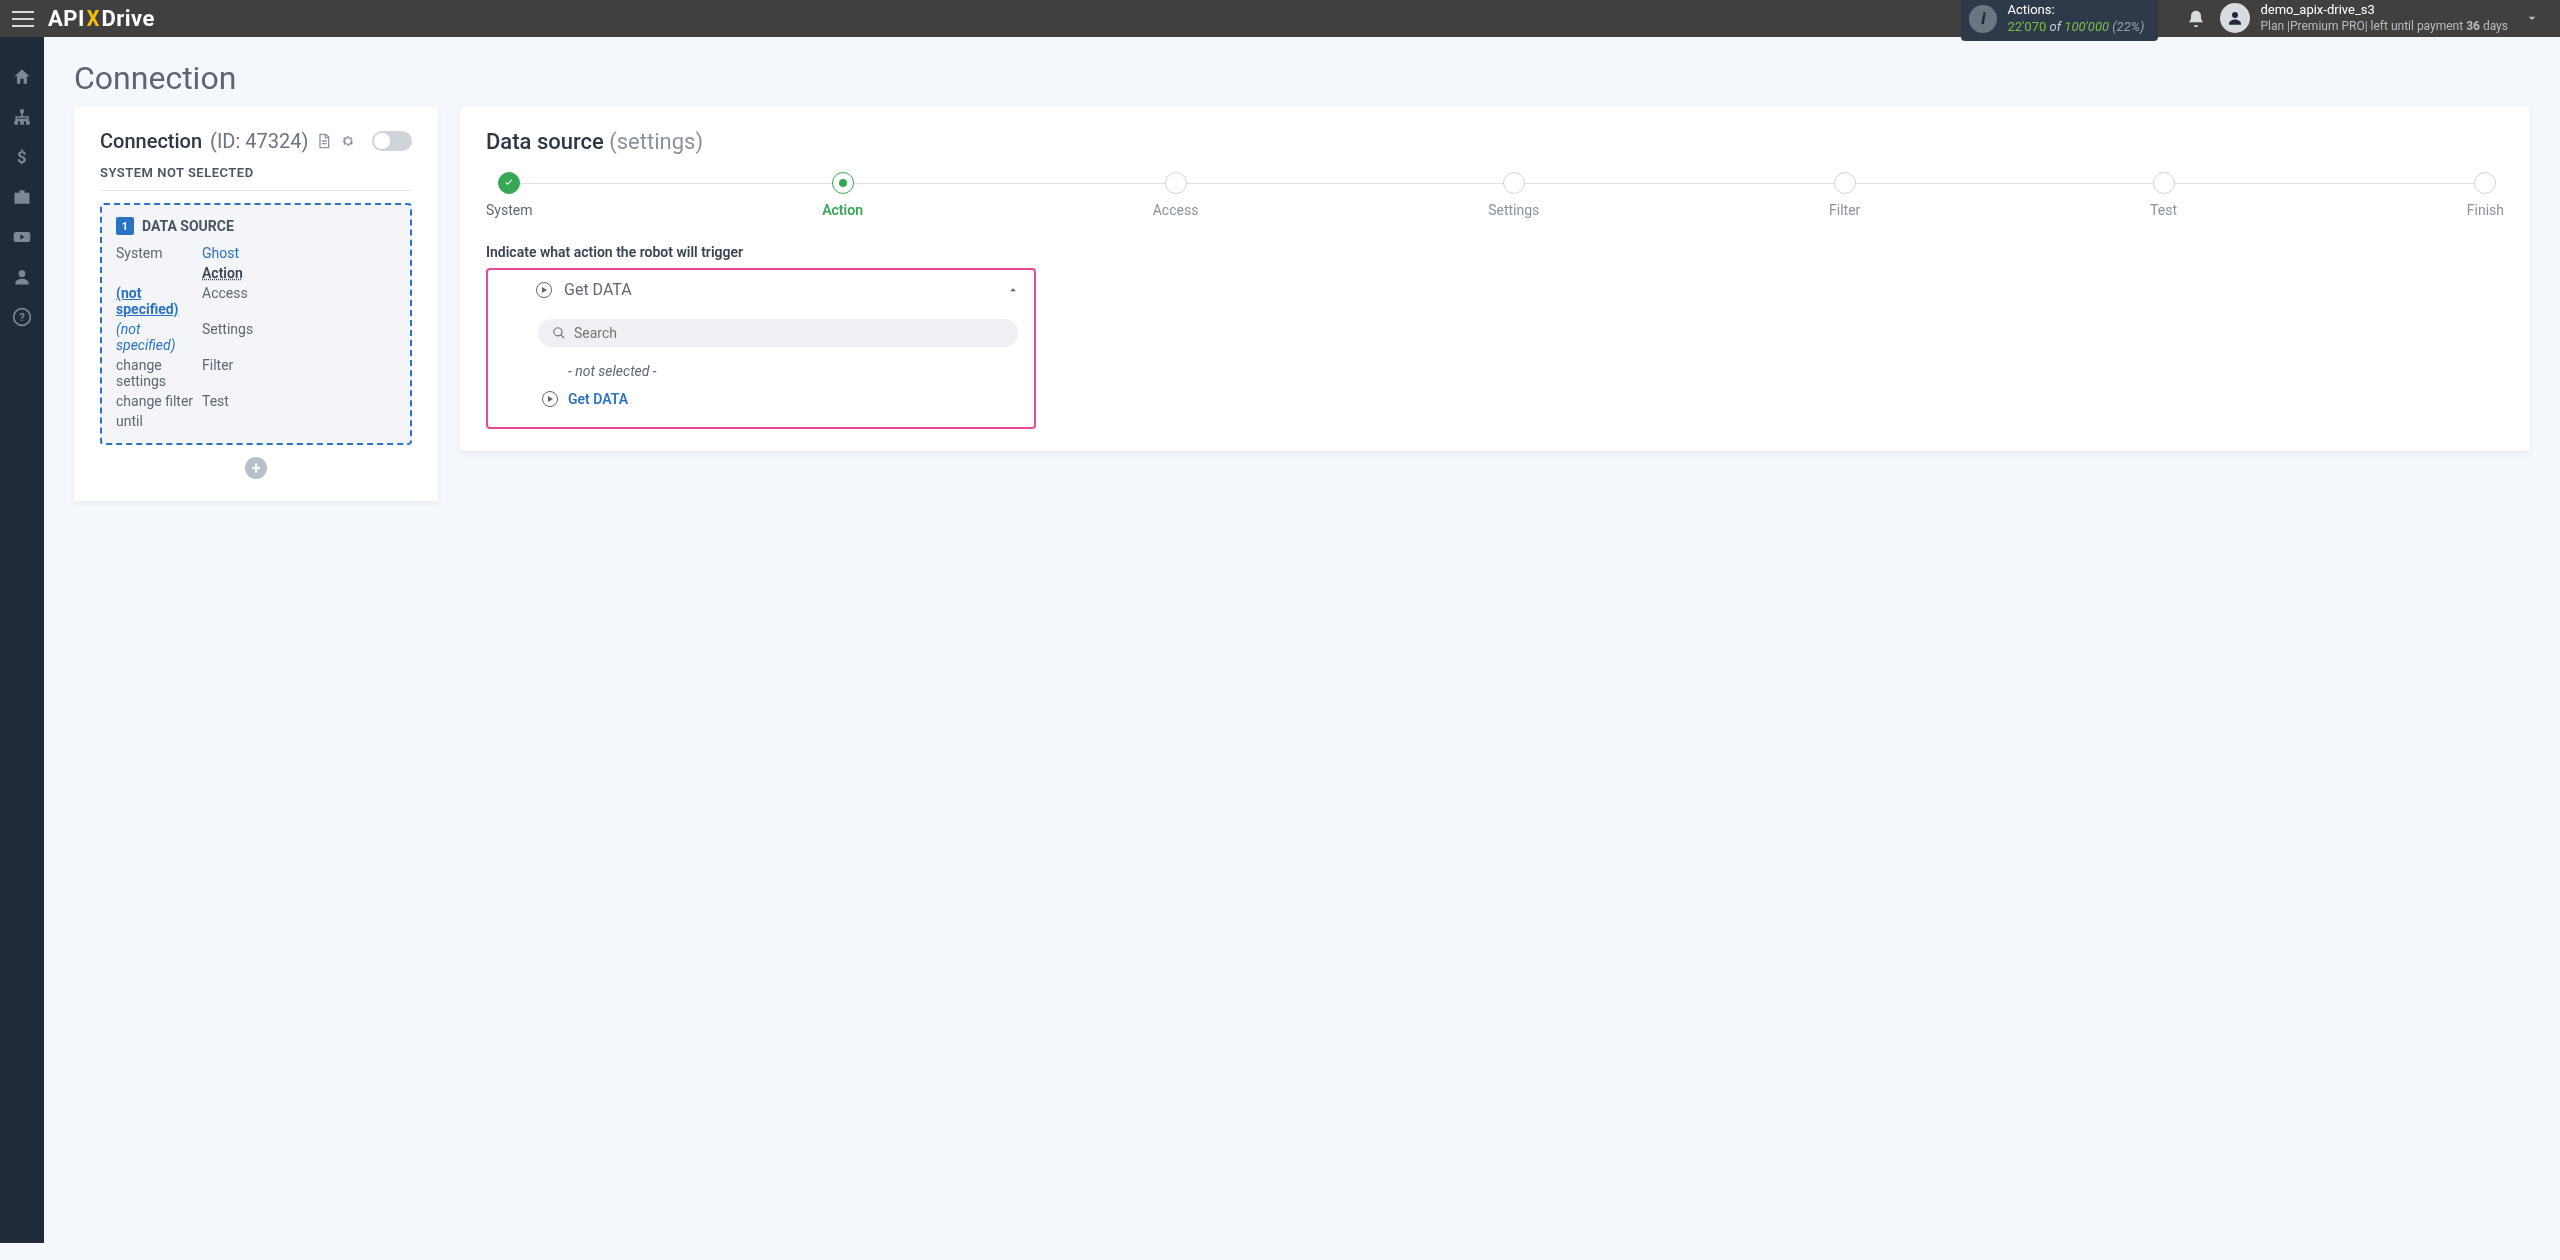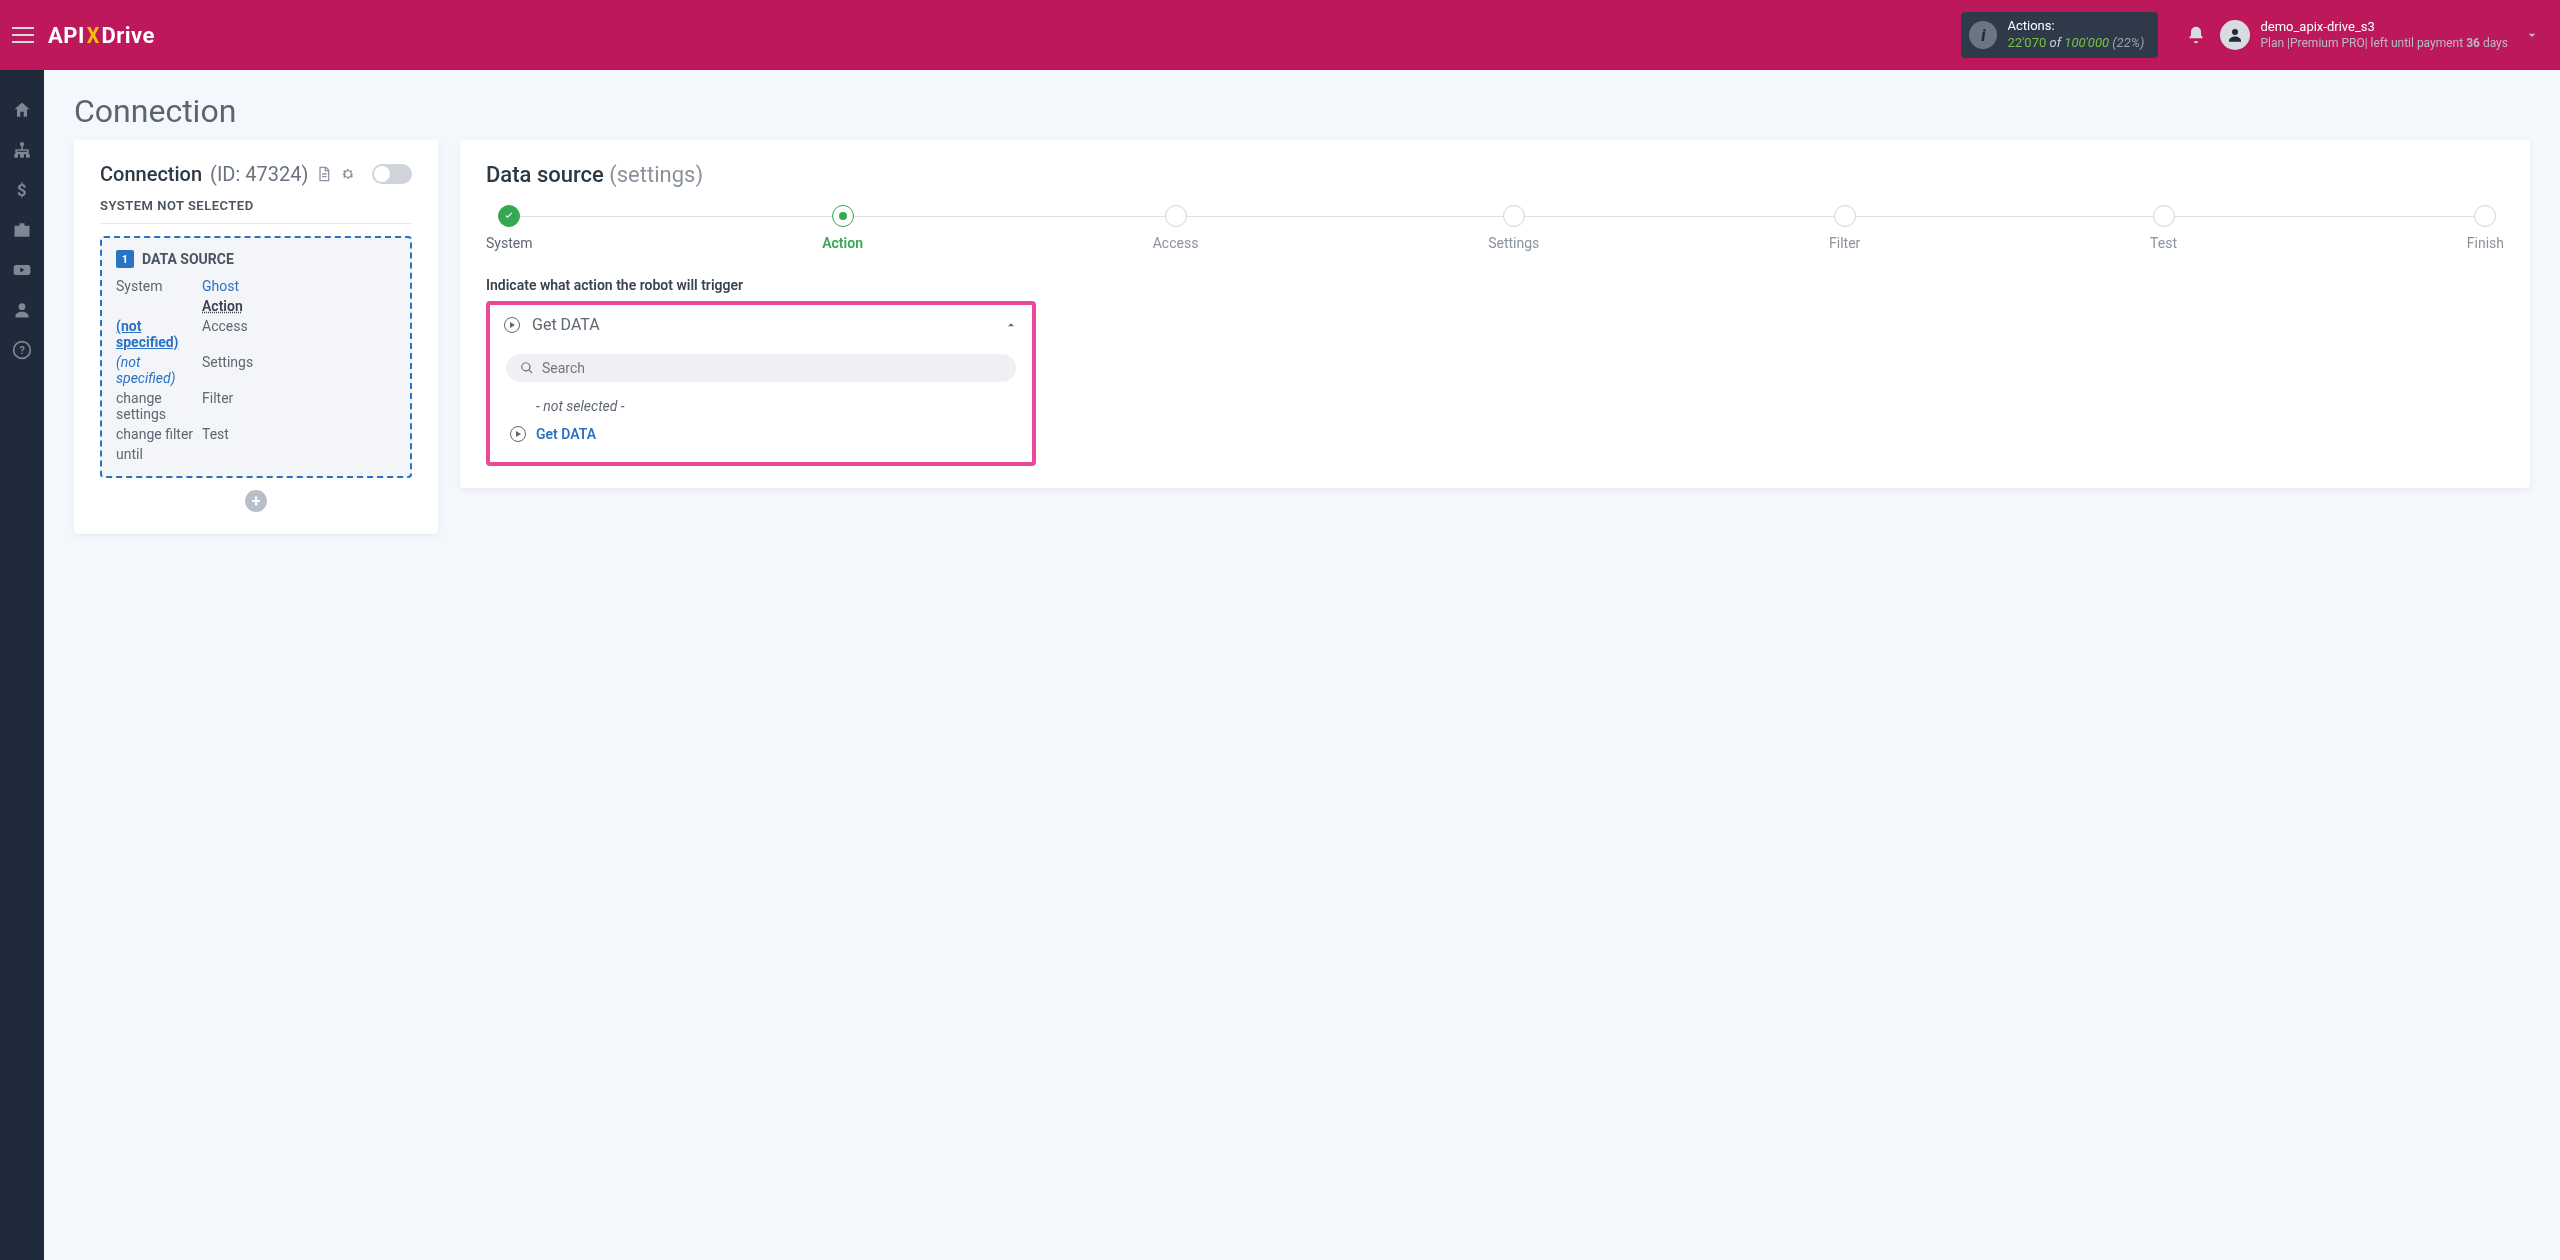--- a/index.html
+++ b/index.html
@@ -1,19 +1,19 @@
 <!DOCTYPE html>
 <html><head>
 <meta charset="utf-8">
 <style>
 * { margin: 0; padding: 0; box-sizing: border-box; font-family: -apple-system, BlinkMacSystemFont, "Segoe UI", Roboto, sans-serif; }
 body { background: #f4f7fc; color: #2c3e50; overflow-x: hidden; }
 
 
-.header { height: 70px; background: #be185d; display: flex; align-items: center; padding: 0 12px; color: #fff; }
+.header { height: 37px; background: #404040; display: flex; align-items: center; padding: 0 12px; color: #fff; }
 .hamburger { width: 22px; height: 16px; display: flex; flex-direction: column; justify-content: space-between; cursor: pointer; margin-right: 14px; }
 .hamburger span { height: 2px; background: #d8dbe0; }
 .logo { display: flex; align-items: baseline; font-weight: 700; font-size: 22px; letter-spacing: .5px; }
 .logo .x { color: #f6c000; margin: 0 1px; transform: scaleX(.9); }
 .header-spacer { flex: 1; }
 .actions-box { background: #2e3a4a; border-radius: 4px; padding: 6px 14px 6px 8px; display: flex; align-items: center; gap: 10px; margin-right: 14px; }
 .info-circle { width: 28px; height: 28px; border-radius: 50%; background: #6b7683; display: flex; align-items: center; justify-content: center; font-weight: 900; color: #1f2a3a; font-size: 16px; font-style: italic; }
 .actions-text { font-size: 13px; line-height: 1.3; }
 .actions-text .line2 { color: #c9cdd3; }
 .actions-text .count-used { color: #7bc043; }
@@ -77,21 +77,21 @@
 .step .dot { width: 22px; height: 22px; border-radius: 50%; background: #fff; border: 1px solid #cfd4da; display: flex; align-items: center; justify-content: center; }
 .step.complete .dot { background: #34a853; border-color: #34a853; color: #fff; }
 .step.active .dot { border-color: #34a853; background: #fff; }
 .step.active .dot::after { content: ""; width: 8px; height: 8px; border-radius: 50%; background: #34a853; }
 .step .lbl { color: #8a929c; }
 .step.active .lbl { color: #34a853; font-weight: 600; }
 .step.complete .lbl { color: #5f6772; }
 
 .prompt { font-size: 14px; font-weight: 600; color: #3a4350; margin-bottom: 8px; }
 
-.select-box { border: 4px solid #ec4899; border-radius: 4px; width: 550px; overflow: hidden; }
+.select-box { border: 2px solid #ec4899; border-radius: 4px; width: 550px; overflow: hidden; padding-left: 34px; }
 .select-head { display: flex; align-items: center; gap: 12px; padding: 10px 14px; cursor: pointer; }
 .play-circ { width: 16px; height: 16px; border: 1.5px solid #5f6772; border-radius: 50%; display: flex; align-items: center; justify-content: center; }
 .play-circ::after { content: ""; border-left: 5px solid #5f6772; border-top: 3px solid transparent; border-bottom: 3px solid transparent; margin-left: 1px; }
 .select-head .txt { flex: 1; color: #5f6772; }
 .chev-up { width: 14px; height: 14px; fill: #5f6772; }
 .dropdown { padding: 10px 16px 14px; }
 .search-wrap { background: #eef0f3; border-radius: 16px; padding: 6px 14px; display: flex; align-items: center; gap: 8px; margin-bottom: 10px; }
 .search-wrap svg { width: 14px; height: 14px; fill: #6b7380; }
 .search-wrap input { border: none; background: transparent; outline: none; flex: 1; font-size: 14px; color: #5f6772; }
 .opt { padding: 6px 16px 6px 30px; font-size: 14px; color: #5f6772; cursor: pointer; }

